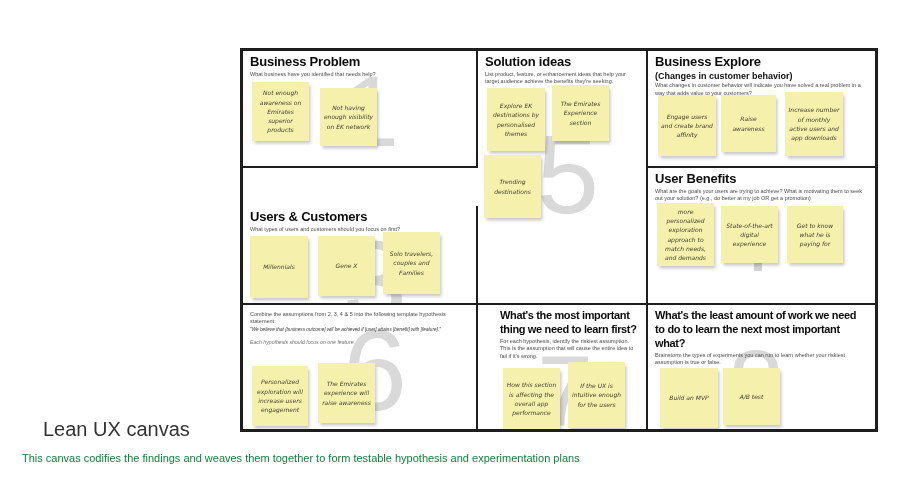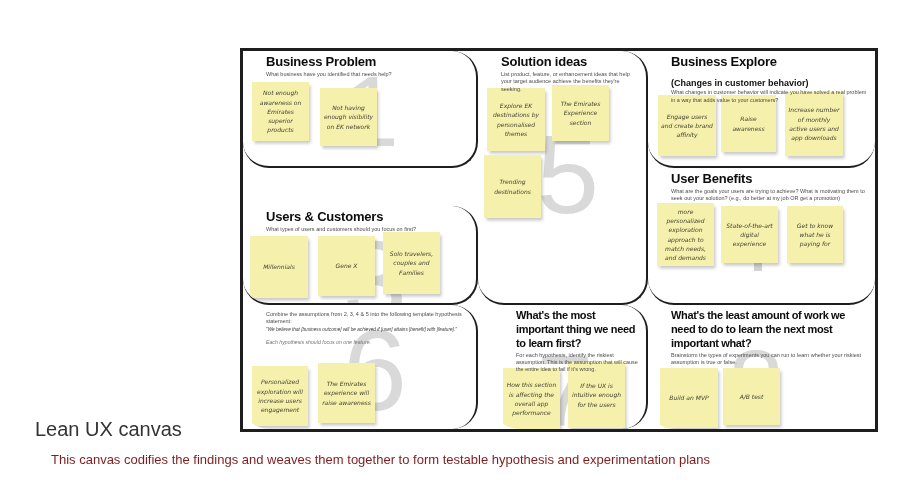--- a/index.html
+++ b/index.html
@@ -3,45 +3,45 @@
 <meta charset="utf-8">
 <style>
   * { margin:0; padding:0; box-sizing:border-box; }
   html,body { width:900px; height:500px; background:#ffffff; font-family:"Liberation Sans",sans-serif; }
   #page { position:relative; width:900px; height:500px; background:#fff; overflow:hidden; }
 
   
   .canvas { position:absolute; left:240px; top:48px; width:638px; height:384px;
             border:3px solid #1e1e1e; background:#fff;
             display:grid; grid-template-columns:235px 170px 227px; grid-template-rows:117px 137px 124px; }
-  .sec { position:relative; overflow:hidden; padding:4px 8px 0 23px;
-         border-right:2px solid #1e1e1e; border-bottom:2px solid #1e1e1e; background:#fff;border-radius:26px; }
+  .sec { position:relative; overflow:hidden; padding:4px 8px 0 7px;
+         border-right:2px solid #1e1e1e; border-bottom:2px solid #1e1e1e; background:#fff; }
   .sec.no-r { border-right:none; }
   .sec.no-b { border-bottom:none; }
   .sec h2 { font-weight:bold; font-size:13px; line-height:1.12; color:#0c0c0c; letter-spacing:-0.2px; position:relative; z-index:3; }
   .sec h2.big { font-size:11px; letter-spacing:-0.35px; line-height:1.25; }
   .sub  { font-size:5.5px; line-height:1.32; color:#4c4c4c; margin-top:1.5px; position:relative; z-index:3; }
-  .subb { font-size:9px; font-weight:bold; color:#101010; margin-top:8px; line-height:1.15; position:relative; z-index:3; }
+  .subb { font-size:9px; font-weight:bold; color:#101010; margin-top:1px; line-height:1.15; position:relative; z-index:3; }
   .quote { font-size:4.7px; font-style:italic; color:#3a3a3a; margin-top:1px; line-height:1.5; position:relative; z-index:3; }
   .noteline { font-size:5.2px; font-style:italic; color:#767676; margin-top:6px; position:relative; z-index:3; }
 
   
   .note { position:absolute; z-index:2; background:#f5f0ac;
           box-shadow:1.5px 2.5px 3px rgba(0,0,0,0.22);
           display:flex; align-items:center; justify-content:center; text-align:center;
           padding:3px; font-family:"DejaVu Sans",sans-serif; font-style:italic;
           font-size:6px; line-height:1.55; color:#403f30; }
 
   
   .wm { position:absolute; z-index:1; color:#d9d9d9; font-weight:400; line-height:1; text-align:center; }
   .wm-peek { position:absolute; z-index:1; background:#d2d2d2; }
 
   
-  .footer-title { position:absolute; left:35px; top:418px; font-size:20px; color:#333333; }
-  .footer-caption { position:absolute; left:51px; top:452px; font-size:13px; color:#7f1d1d; }
+  .footer-title { position:absolute; left:43px; top:418px; font-size:20px; color:#333333; }
+  .footer-caption { position:absolute; left:22px; top:452px; font-size:11px; color:#15803d; }
 </style>
 </head>
 <body>
 
 <div id="page">
 
   <div class="canvas">
 
     <div class="sec" style="grid-column:1; grid-row:1;">
       <h2>Business Problem</h2>

